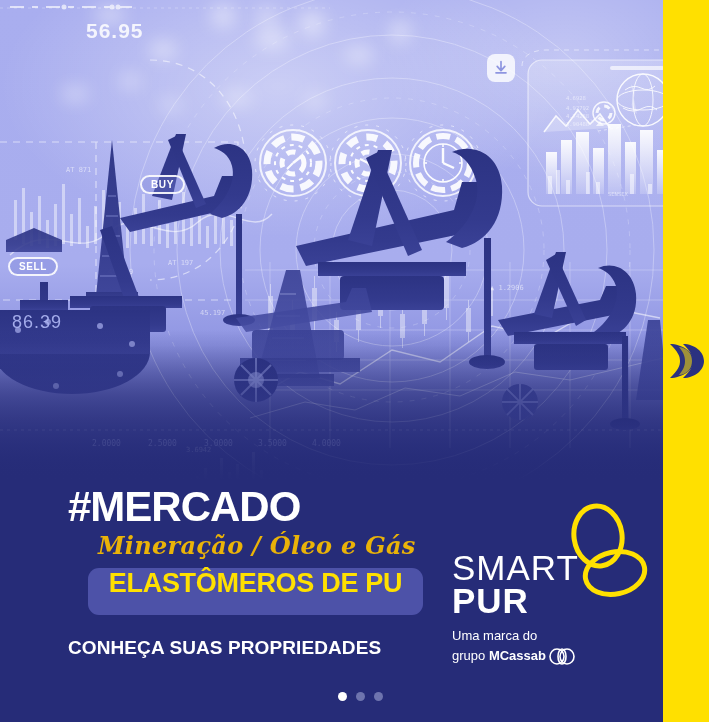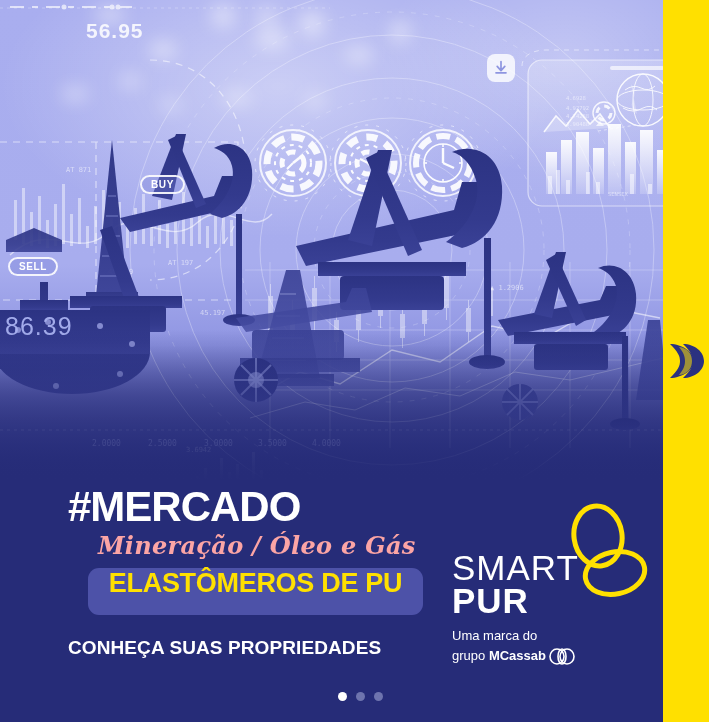--- a/index.html
+++ b/index.html
@@ -23,37 +23,37 @@
              background:linear-gradient(180deg,rgba(38,44,120,0) 0%,rgba(38,44,120,.55) 45%,#262C78 100%);}
   .hero svg{position:absolute;left:0;top:0;}
 
   
   .blob{position:absolute;border-radius:50%;background:rgba(255,255,255,.55);filter:blur(9px);}
 
   
   .tick{position:absolute;color:rgba(255,255,255,.85);font-weight:400;letter-spacing:1px;}
   .tick.n1{left:86px;top:19px;font-size:21px;font-weight:bold;}
   .tick.n2{left:186px;top:34px;font-size:40px;color:rgba(255,255,255,.92);}
-  .tick.n3{left:5px;top:312px;font-size:25px;color:rgba(170,178,240,.95);}
+  .tick.n3{left:12px;top:312px;font-size:18px;color:rgba(170,178,240,.95);}
 
   .badge-pill{position:absolute;border:2px solid rgba(255,255,255,.9);border-radius:11px;
               color:#fff;font-size:10px;font-weight:700;letter-spacing:.6px;
               padding:2px 9px;background:rgba(120,128,215,.35);}
   .badge-sell{left:8px;top:257px;}
   .badge-buy{left:140px;top:167px;margin-top:8px;}
 
   .dl-icon{position:absolute;left:487px;top:54px;width:28px;height:28px;border-radius:8px;
            background:rgba(255,255,255,.80);display:flex;align-items:center;justify-content:center;cursor:pointer;}
 
   
   .content{position:absolute;left:0;top:470px;width:663px;height:252px;margin-left:36px;}
 
   .hashtitle{position:absolute;left:32px;top:16px;color:#fff;font-size:42px;font-weight:700;
              letter-spacing:-1px;line-height:1;}
-  .script{position:absolute;left:62px;top:61px;color:#fca5a5;font-size:24px;
+  .script{position:absolute;left:62px;top:61px;color:#eab308;font-size:24px;
           font-family:"DejaVu Serif",serif;font-style:italic;font-weight:700;letter-spacing:.3px;}
 
   .pill{position:absolute;left:52px;top:98px;width:335px;height:47px;border-radius:11px;
         background:#4D52A8;display:flex;align-items:flex-start;justify-content:center;cursor:pointer;}
   .pill span{color:#FFE000;font-size:27px;font-weight:700;letter-spacing:-.3px;}
 
   .sub{position:absolute;left:32px;top:165px;color:#fff;font-size:19px;font-weight:700;
        line-height:1.35;letter-spacing:.1px;}
 
   .dots{position:absolute;left:338px;top:692px;display:flex;gap:9px;}

